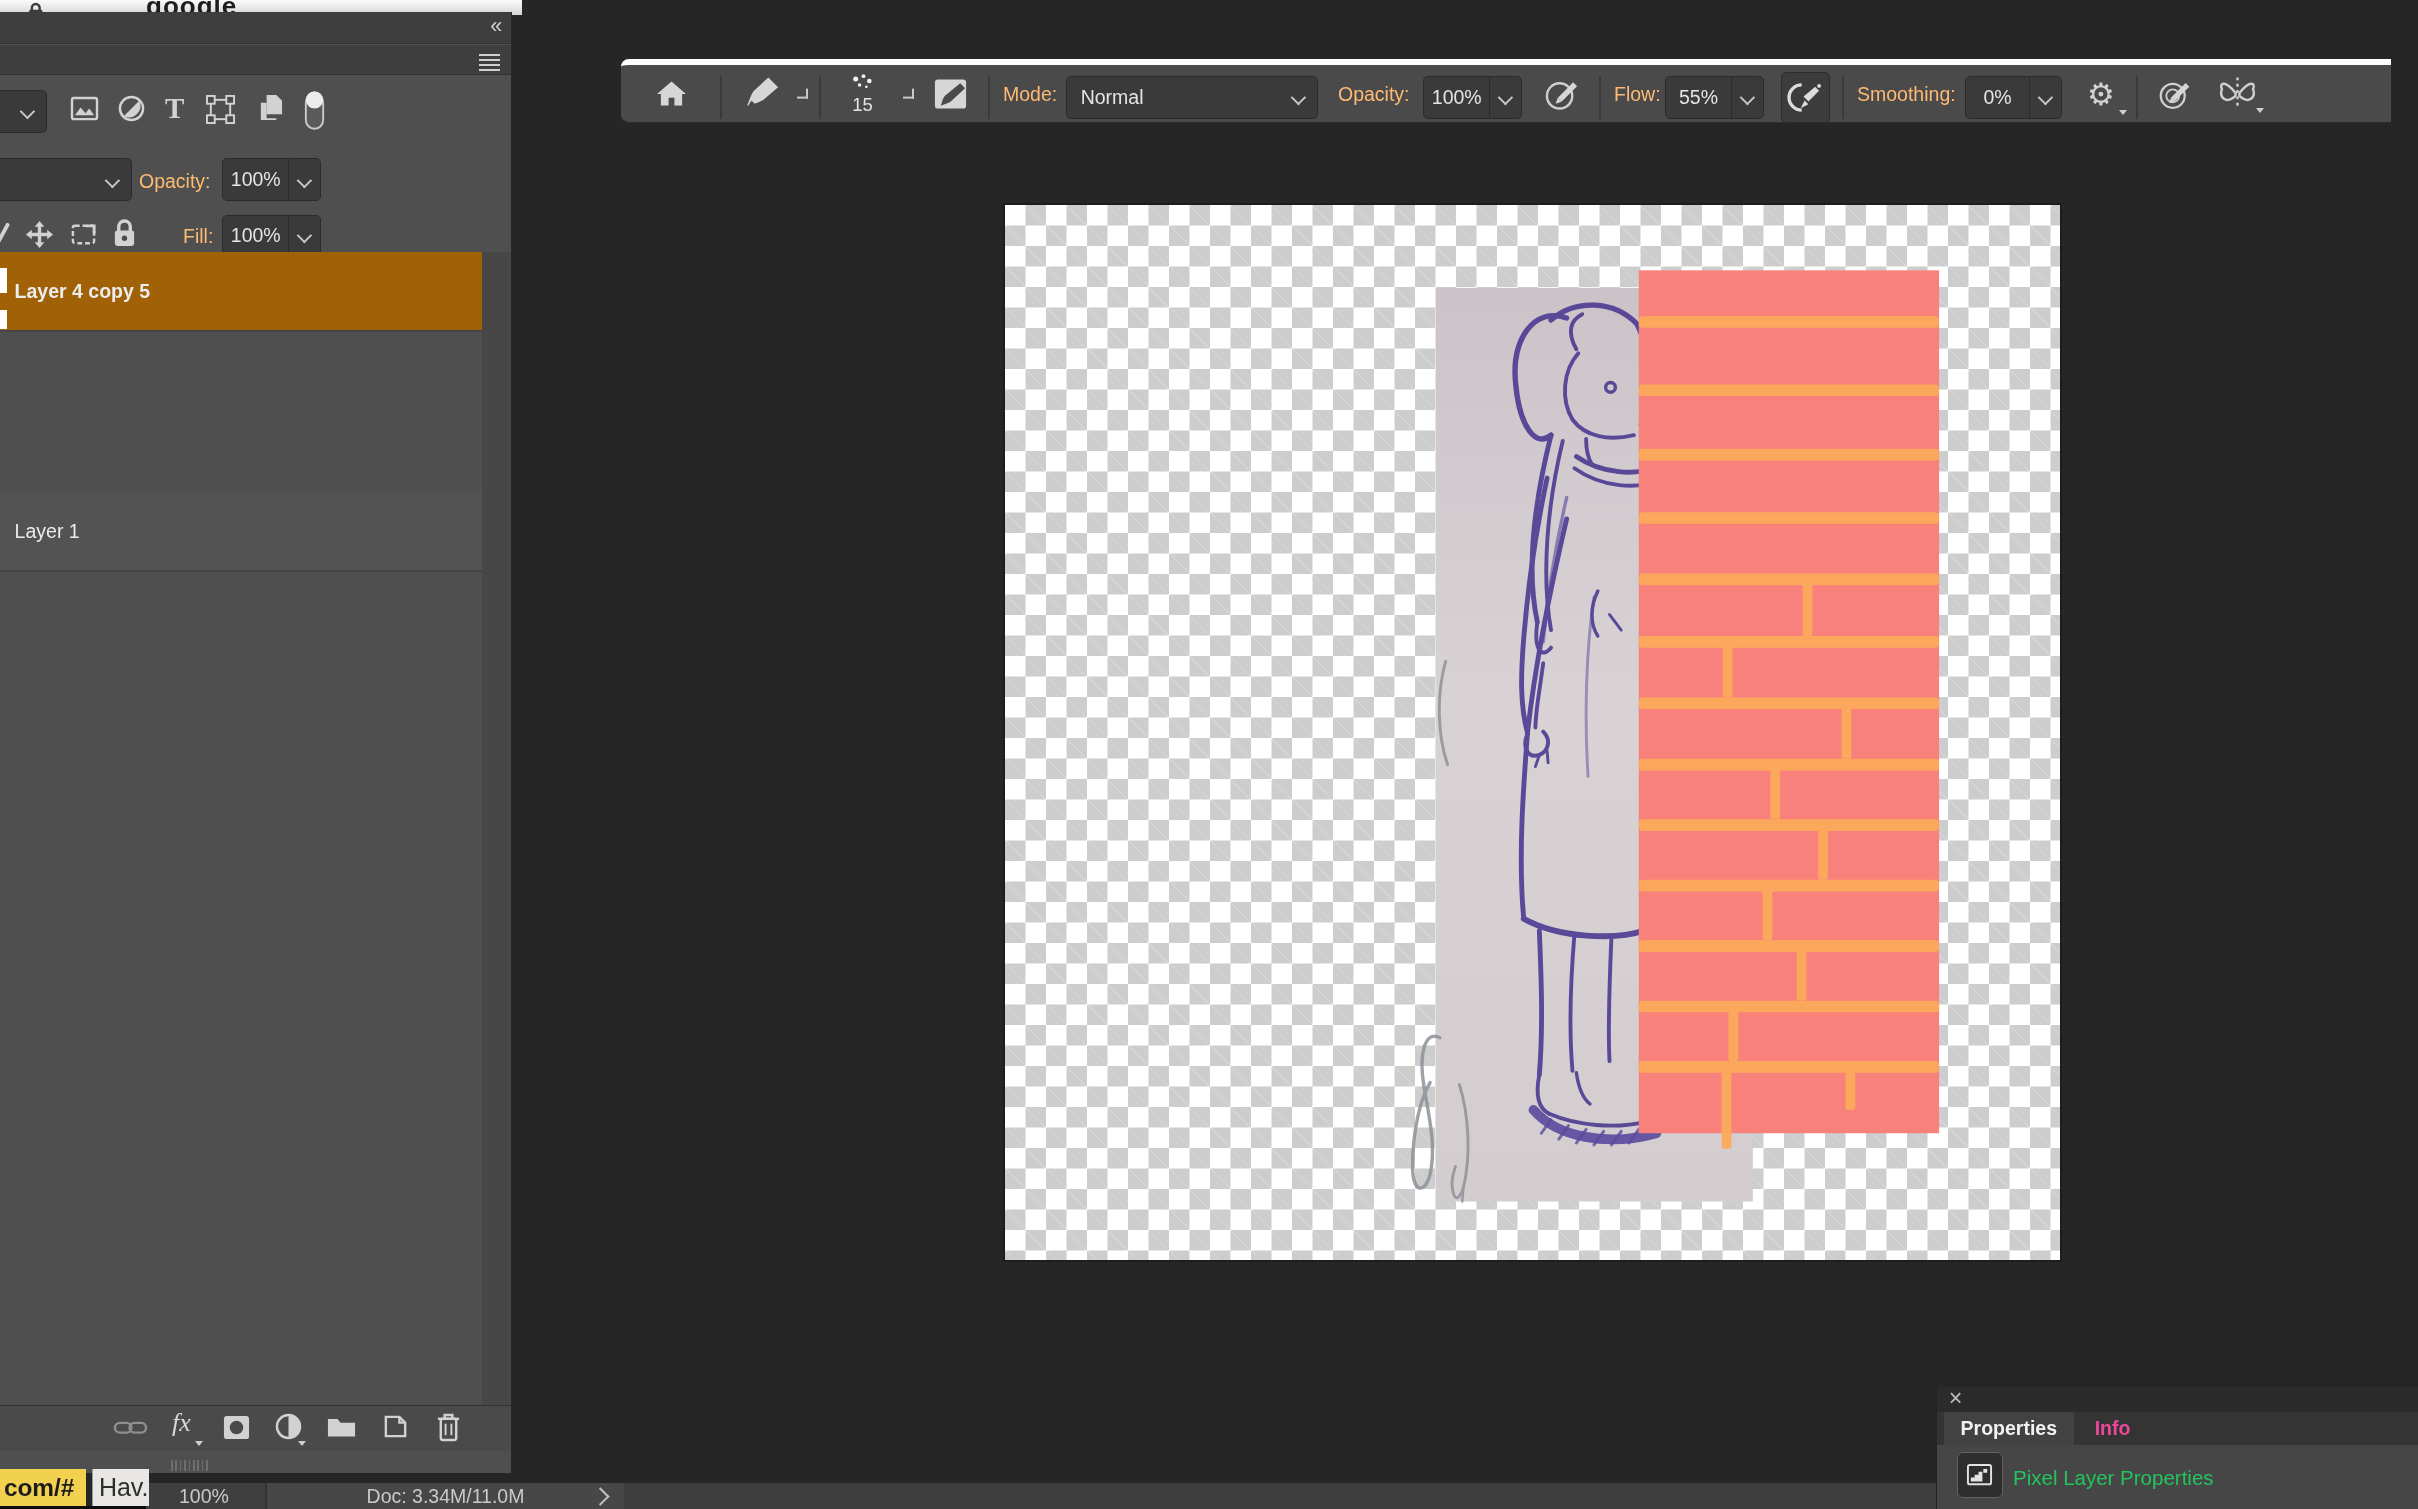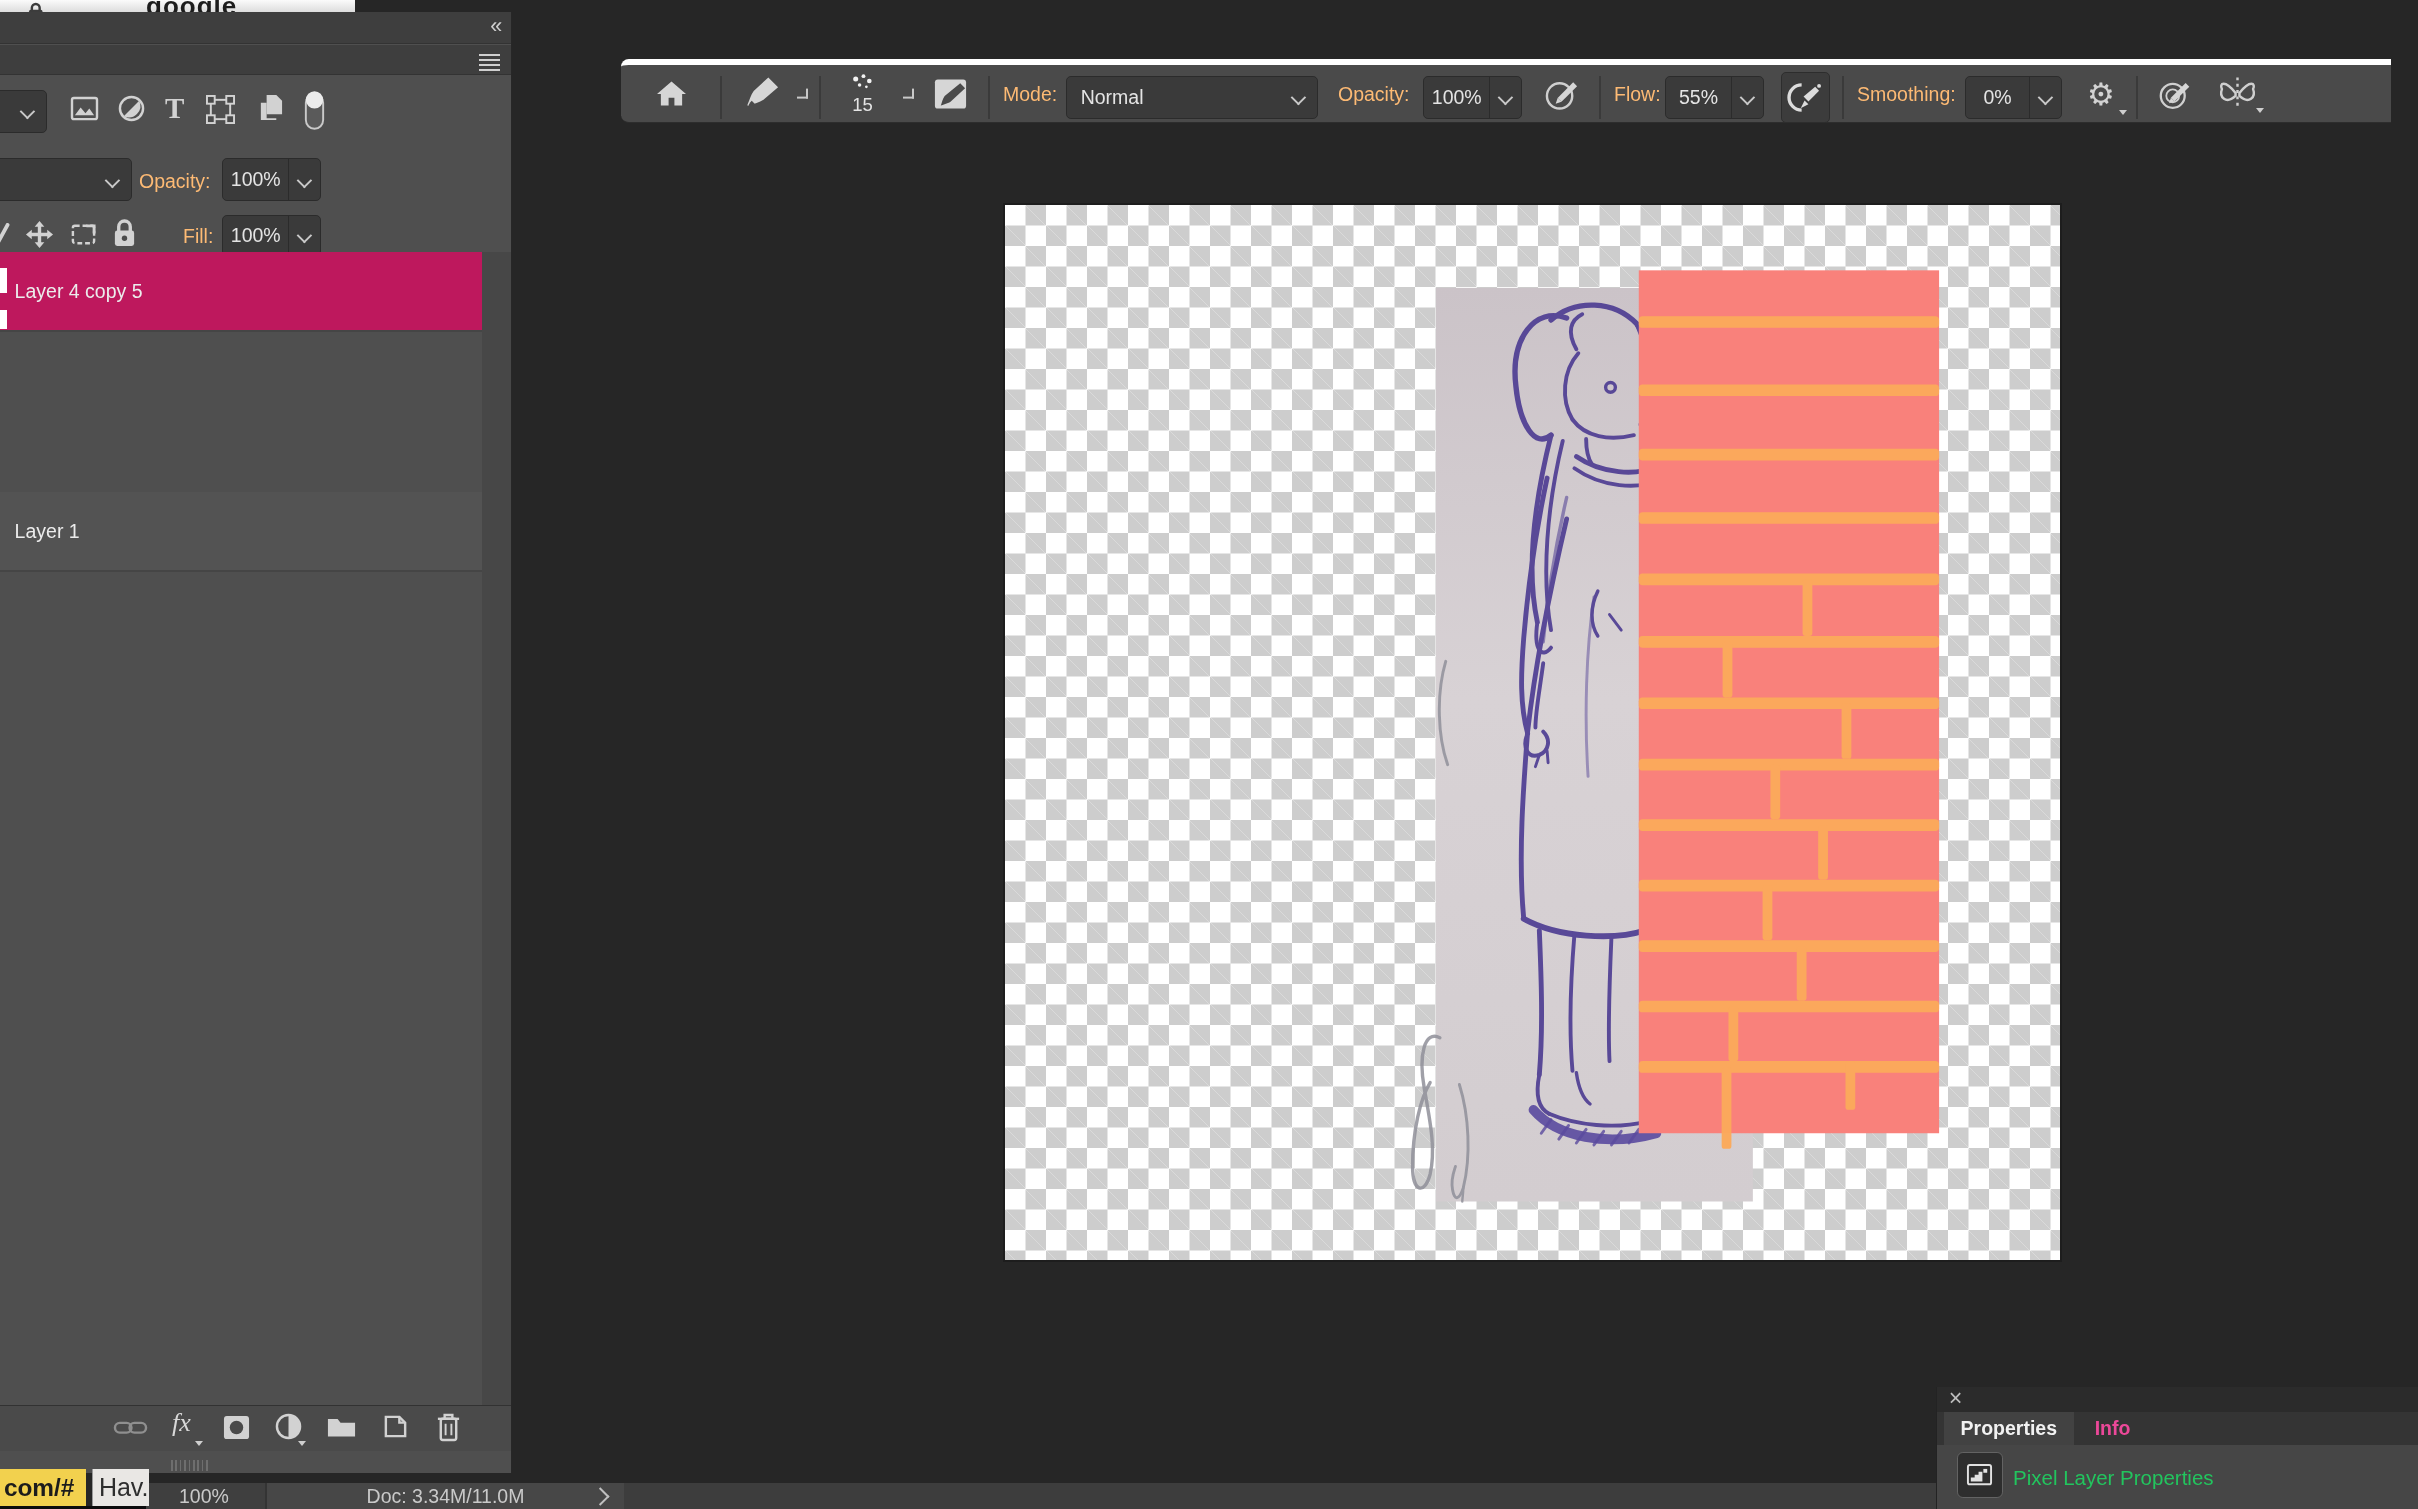--- a/index.html
+++ b/index.html
@@ -14,21 +14,21 @@
   .chvR{display:inline-block;width:10.7px;height:10.7px;border-right:2.4px solid #c0c0c0;
         border-top:2.4px solid #c0c0c0;transform:rotate(45deg);}
   
   .valbox{position:absolute;display:flex;align-items:center;height:43px;
           background:#3a3a3a;border:1px solid #2b2b2b;border-radius:4.9px;box-sizing:border-box;}
   .valbox .vtxt{flex:1;text-align:center;padding:0 7.8px;}
   .valbox .vdiv{width:1px;height:100%;background:#2b2b2b;}
   .valbox .vchv{width:31px;display:flex;justify-content:center;align-items:center;}
   .tdiv{position:absolute;top:10.7px;width:2px;height:43px;background:#3a3a3a;}
   
-  #browser-top{left:0;top:0;width:355px;height:14.6px;background:linear-gradient(#fbfbfb,#d5d5d5);overflow:hidden;}
+  #browser-top{left:0;top:0;width:522px;height:14.6px;background:linear-gradient(#fbfbfb,#d5d5d5);overflow:hidden;}
   #browser-top .tabtxt{position:absolute;left:146px;top:-8.8px;color:#1d1d1d;font-size:26px;font-weight:bold;letter-spacing:1px;}
   
   #options-bar{left:621px;top:59px;width:1770px;height:64px;background:#4a4a4a;
                border-top:6px solid #ffffff;border-bottom:1px solid #2d2d2d;
                border-radius:7.8px 0 0 7.8px;box-sizing:border-box;}
   .obar-item{position:absolute;top:50%;transform:translateY(-50%);}
   .select{position:absolute;display:flex;align-items:center;height:43px;background:#3a3a3a;
           border:1px solid #2b2b2b;border-radius:4.9px;box-sizing:border-box;}
   .select .stxt{flex:1;padding-left:13.7px;}
   .select .schv{width:37px;display:flex;justify-content:center;}
@@ -36,21 +36,21 @@
           border-radius:4.9px;display:flex;align-items:center;justify-content:center;box-sizing:border-box;}
   .gear{color:#d2d2d2;font-size:31px;line-height:31px;}
   .tri{width:0;height:0;border-left:4.4px solid transparent;border-right:4.4px solid transparent;
        border-top:5.9px solid #cfcfcf;}
   
   #layers-panel{left:0;top:11.7px;width:512px;height:1461px;background:#4f4f4f;}
   .phead{position:absolute;left:0;width:512px;background:#3e3e3e;box-sizing:border-box;}
   .pr-gutter{position:absolute;left:482px;top:240px;width:29px;height:1153px;background:#474747;}
   .p-redge{position:absolute;left:511px;top:0;width:1px;height:1461px;background:#272727;}
   .layer-row{position:absolute;left:0;width:482px;height:78px;background:#535353;border-bottom:2px solid #454545;}
-  .layer-row.selected{background:#be185d;}
+  .layer-row.selected{background:#a16207;font-weight:bold;}
   .layer-row .lname{position:absolute;left:14.6px;top:50%;transform:translateY(-50%);
                     color:#ececec;font-size:19.5px;}
   .sliver{position:absolute;left:0;width:6.8px;background:#fff;}
   .hline{position:absolute;left:0;width:512px;height:1px;background:#323232;}
   .hamb{width:21.5px;height:2.4px;background:#cfcfcf;margin:2.5px 0;}
   .gripdots{position:absolute;left:171px;top:1448px;width:39px;height:11.7px;
             background:repeating-linear-gradient(90deg,#6e6e6e 0 1.5px,transparent 1.5px 4.4px);}
   
   #canvas{left:1005px;top:205px;width:1055px;height:1055px;box-shadow:0 0 0 2px #1d1d1d;
     background-image:

